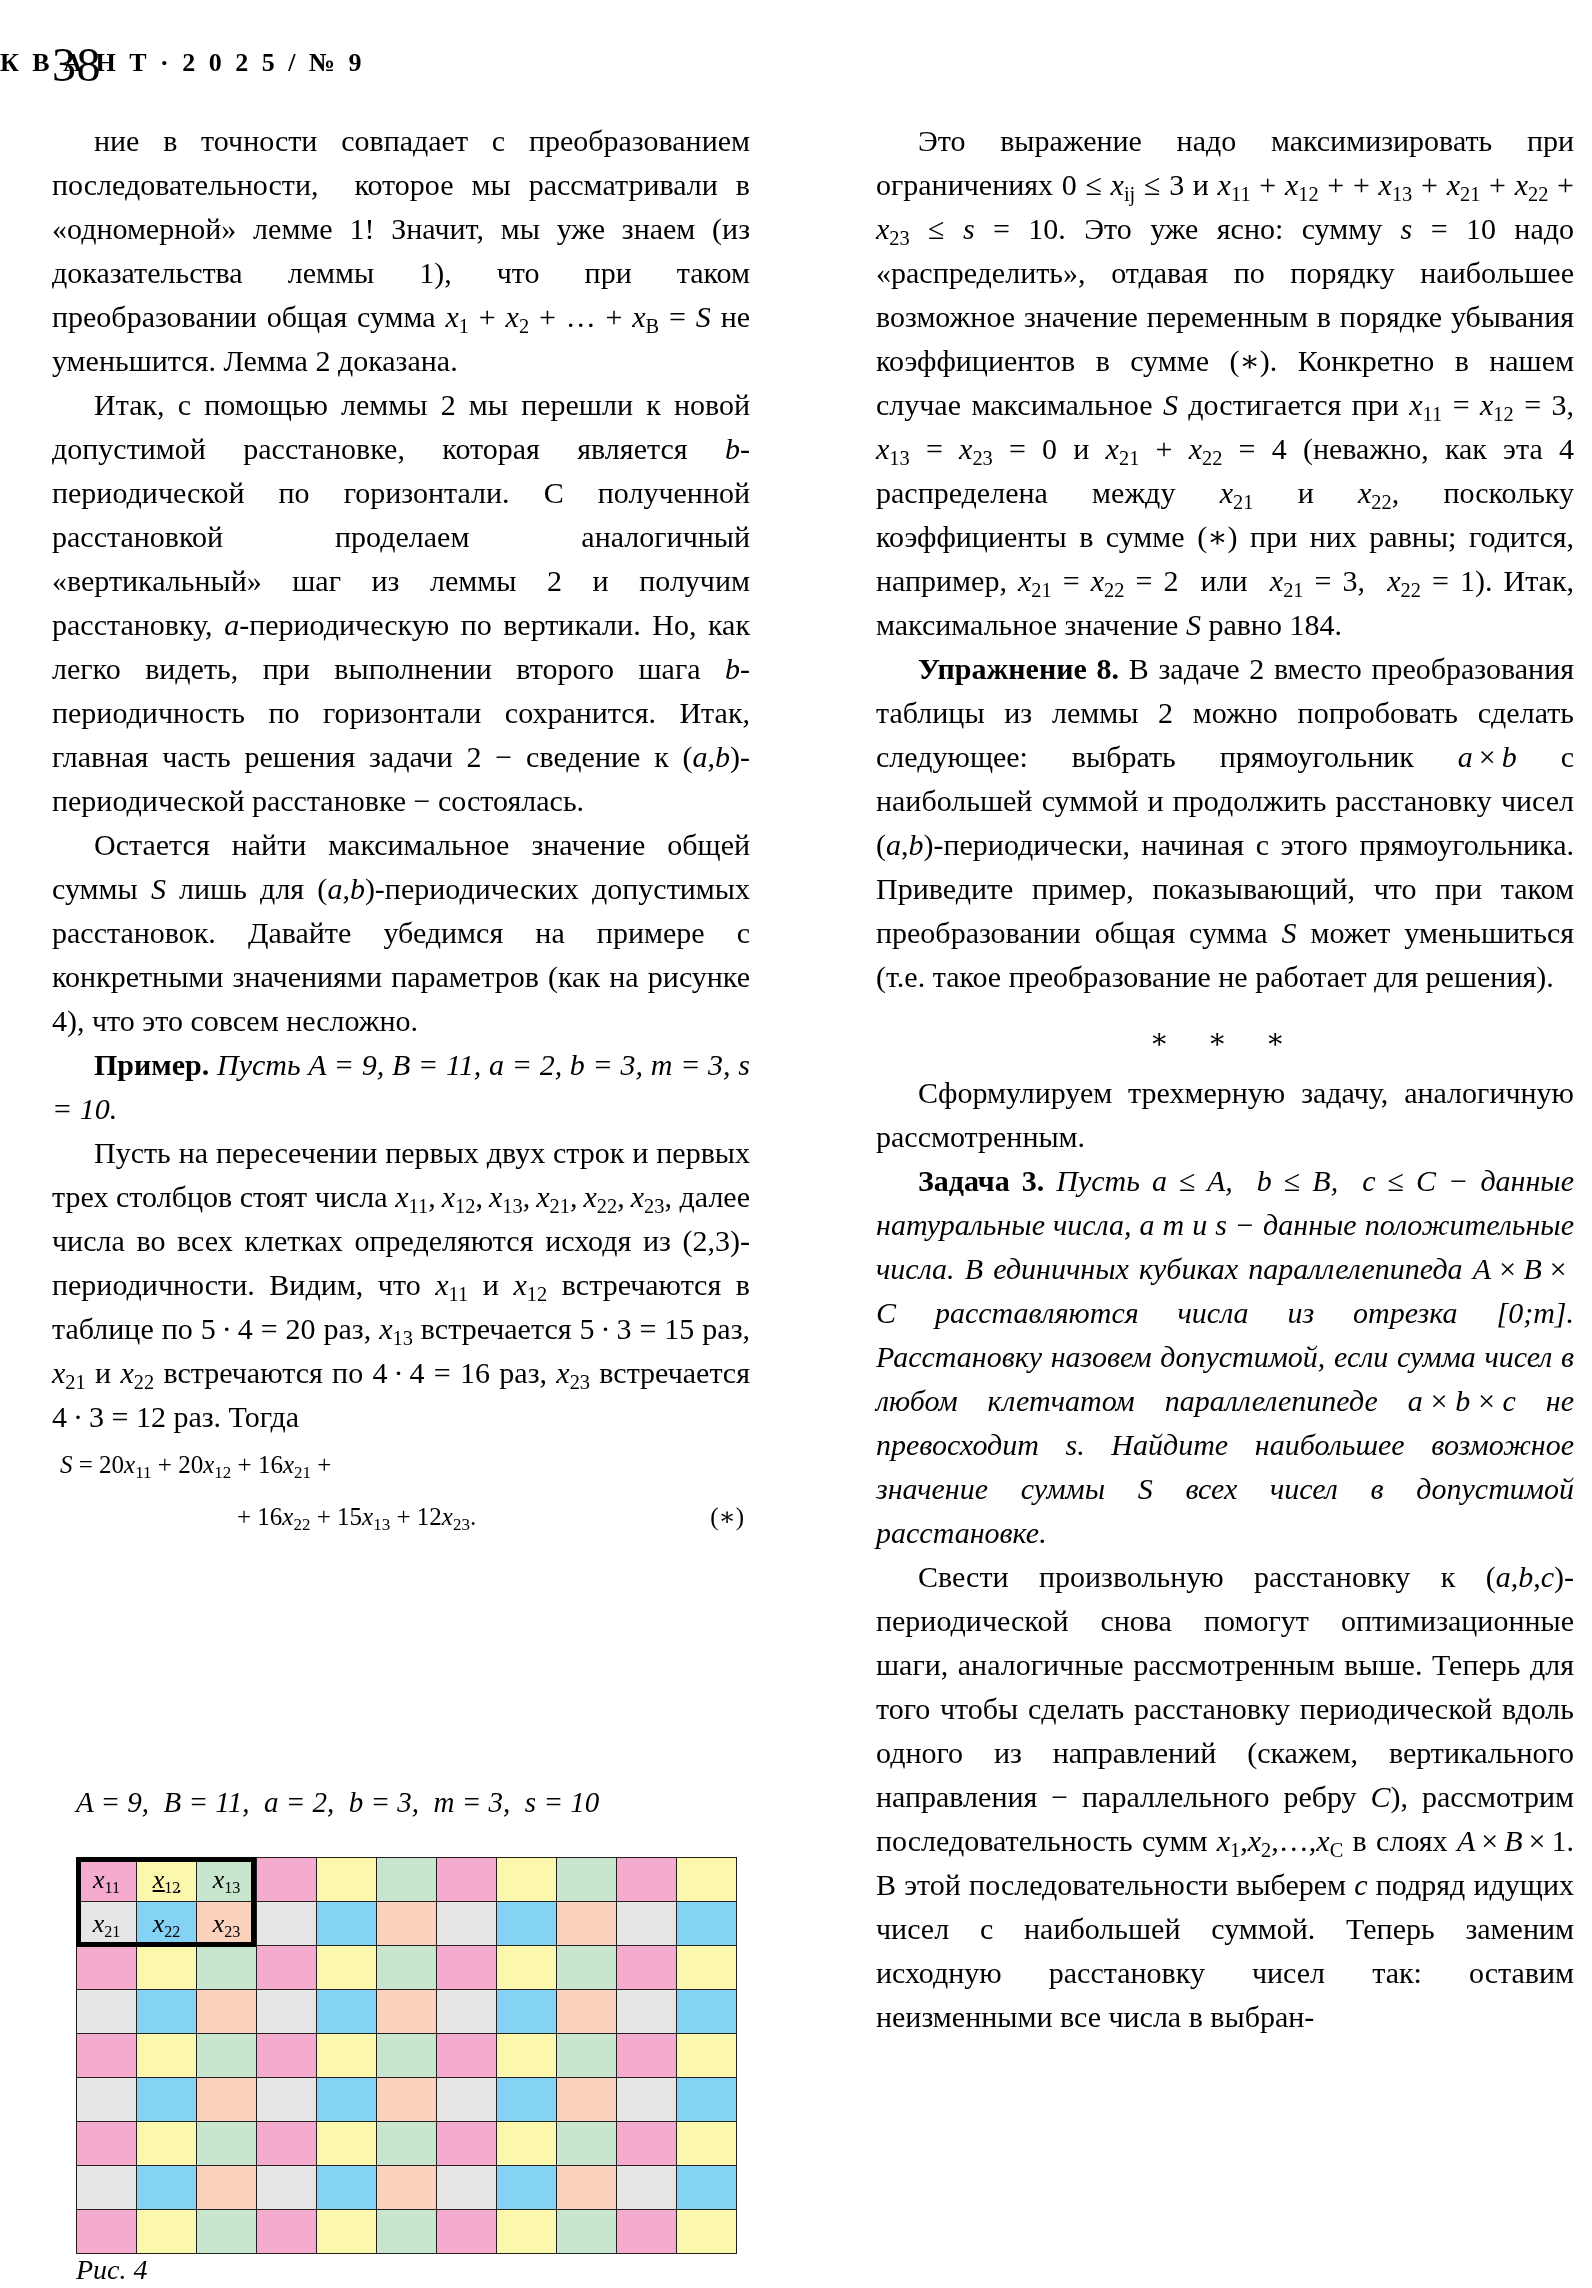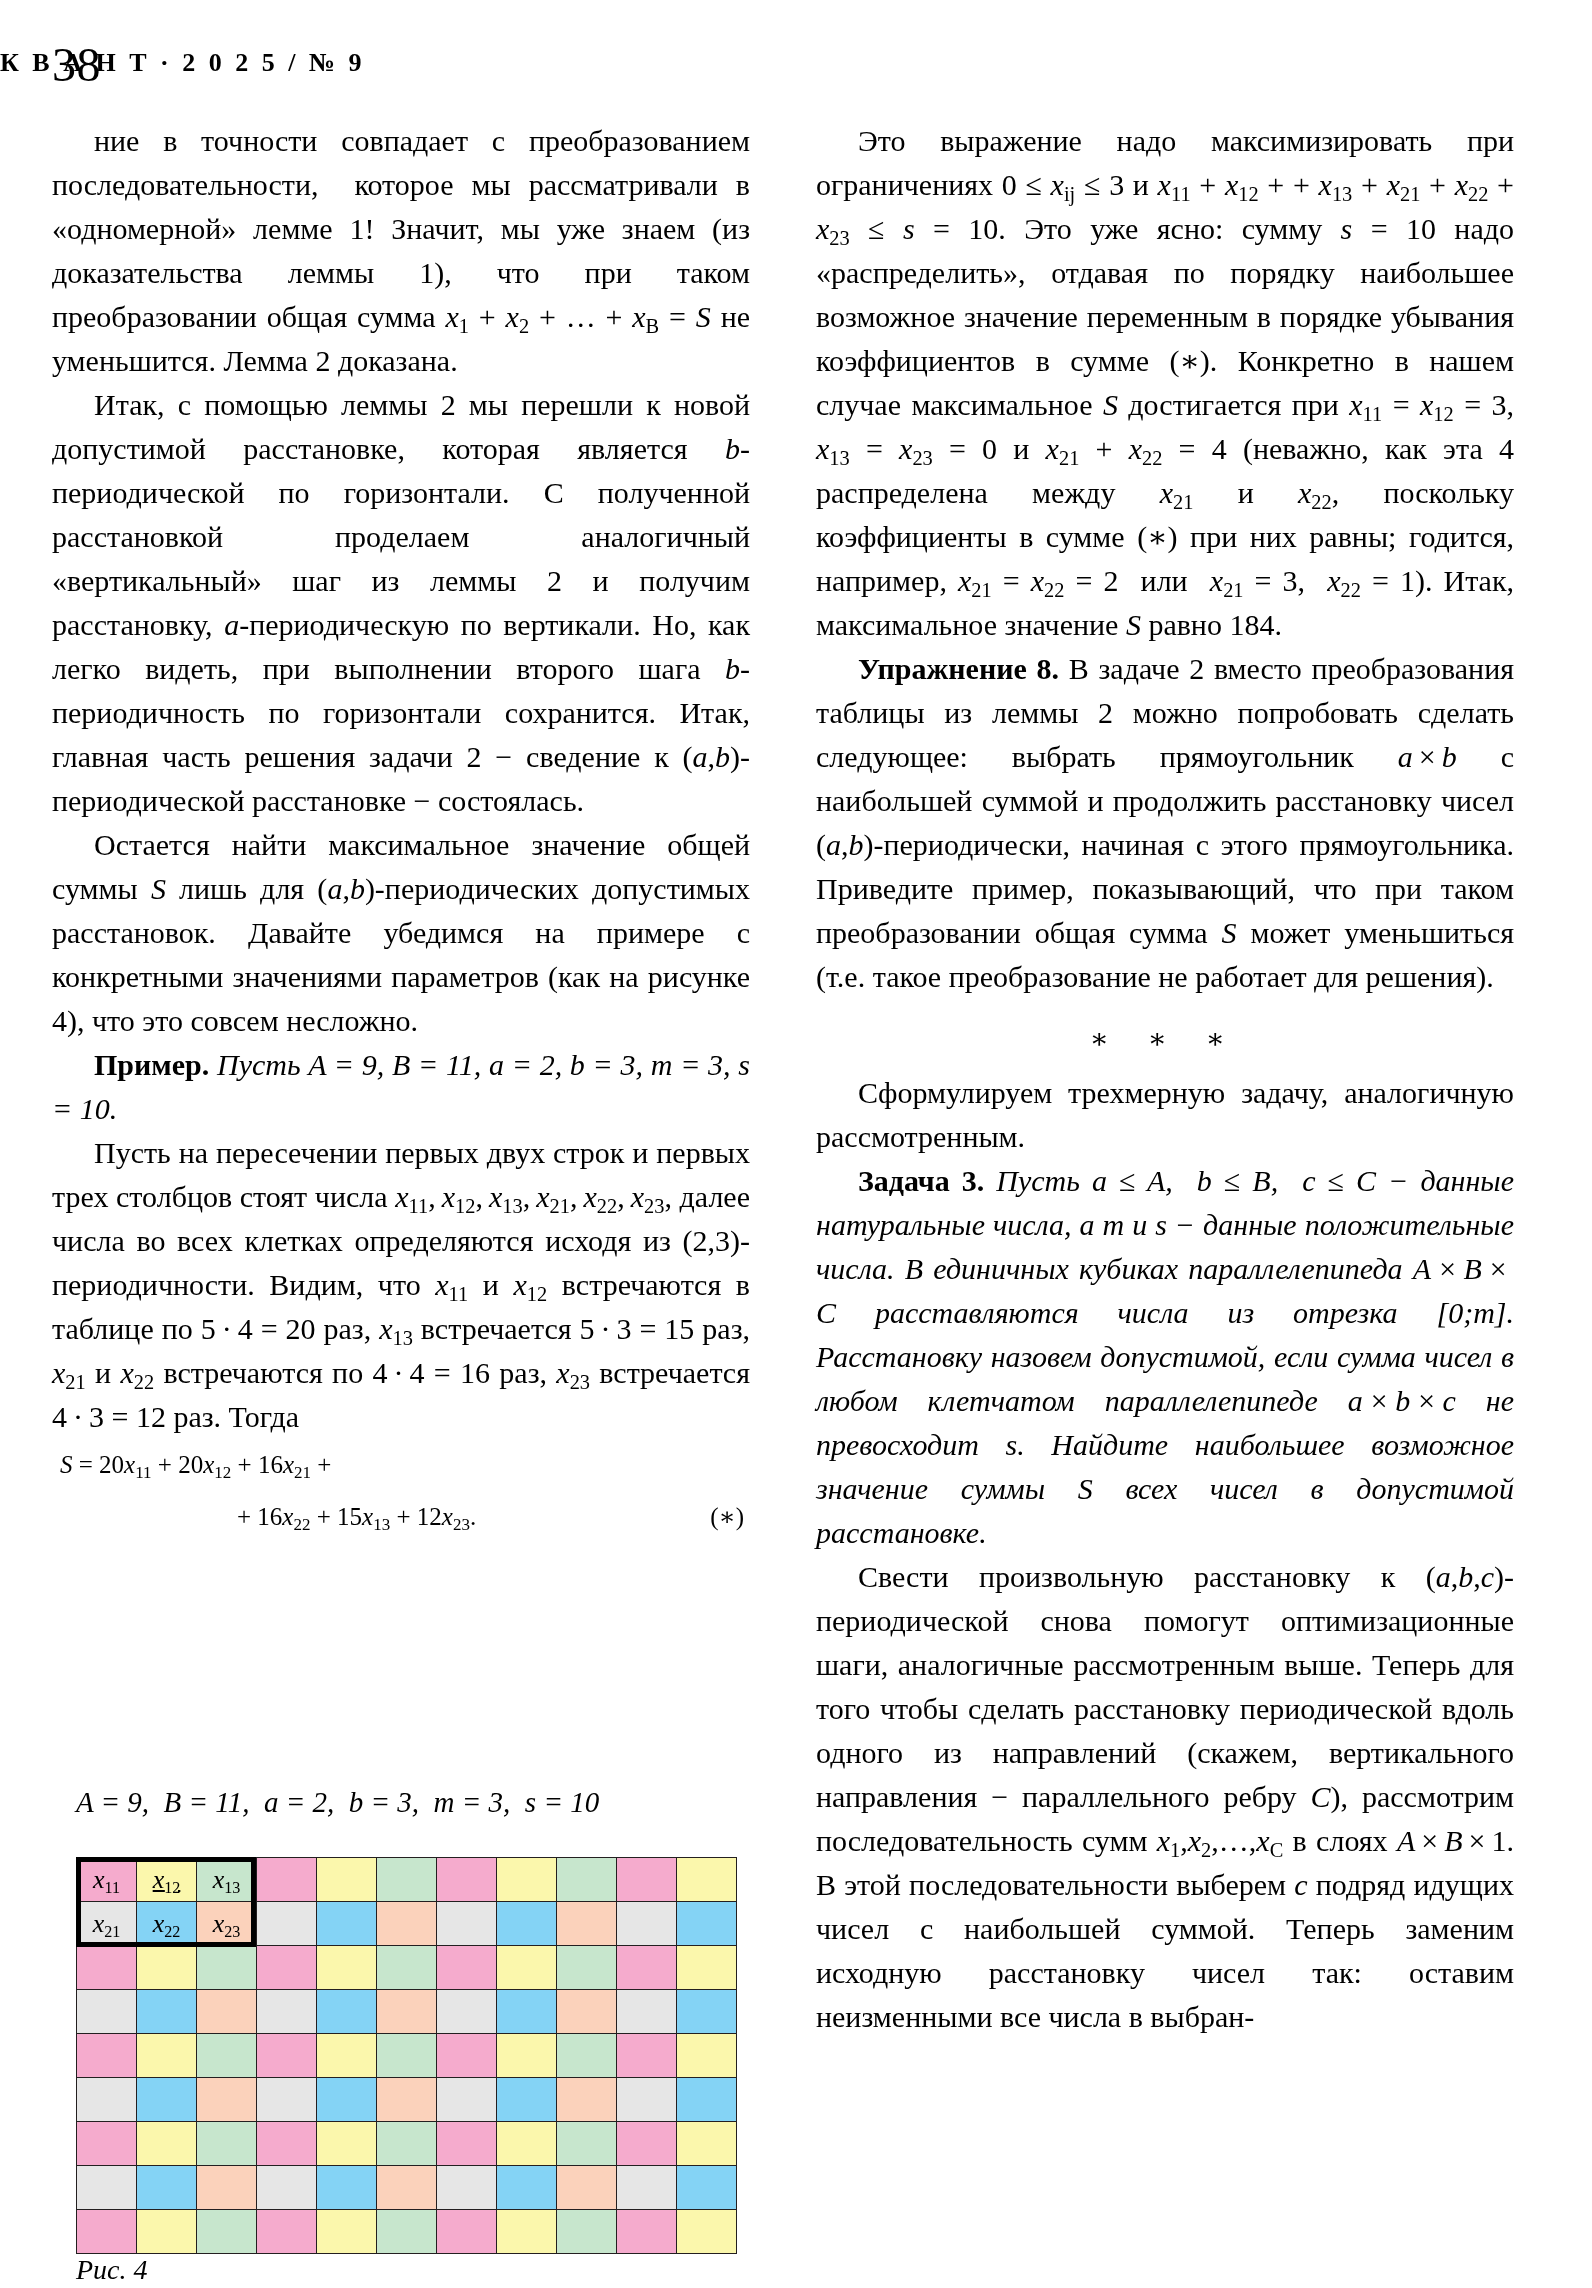--- a/index.html
+++ b/index.html
@@ -53,21 +53,21 @@
     position: absolute;
     top: 119px;
     width: 698px;
     font-size: 30px;
     line-height: 44px;
     text-align: justify;
     text-justify: inter-word;
     hyphens: manual;
   }
   .col-left  { left: 52px; }
-  .col-right { left: 816px; }
+  .col-right { left: 876px; }
 
   p { margin: 0; text-indent: 42px; }
 
   i, em { font-style: italic; }
   b, strong { font-weight: bold; }
 
   .mi { font-style: italic; }
   sub {
     font-size: 0.68em;
     vertical-align: -0.28em;

